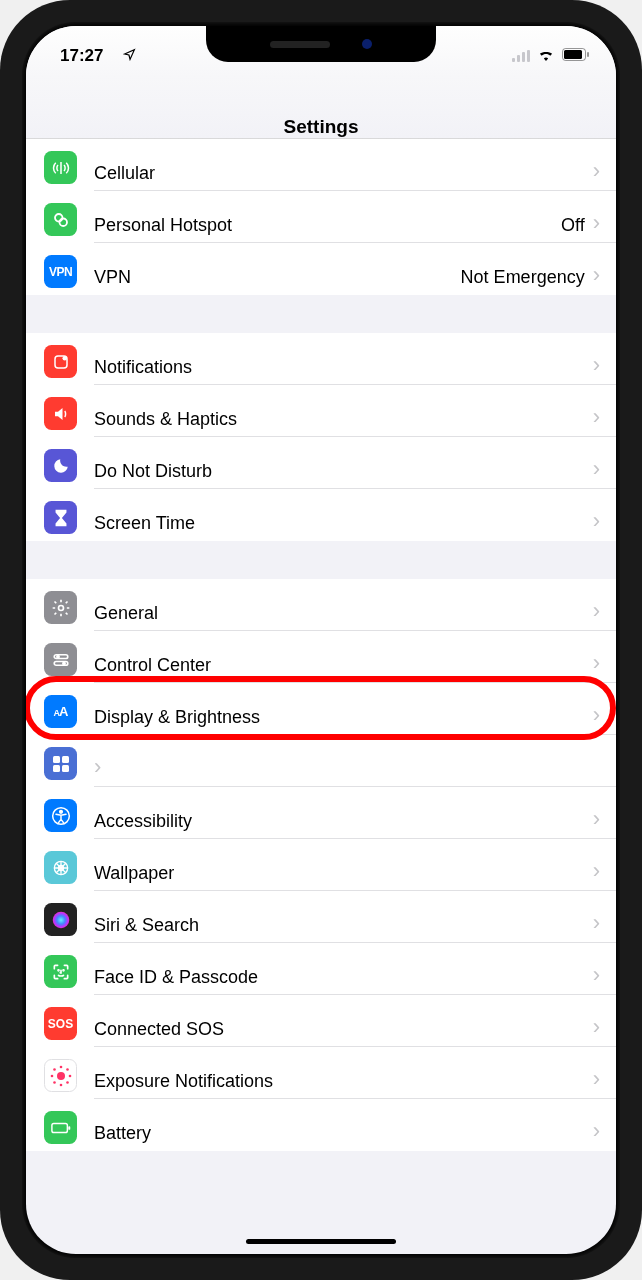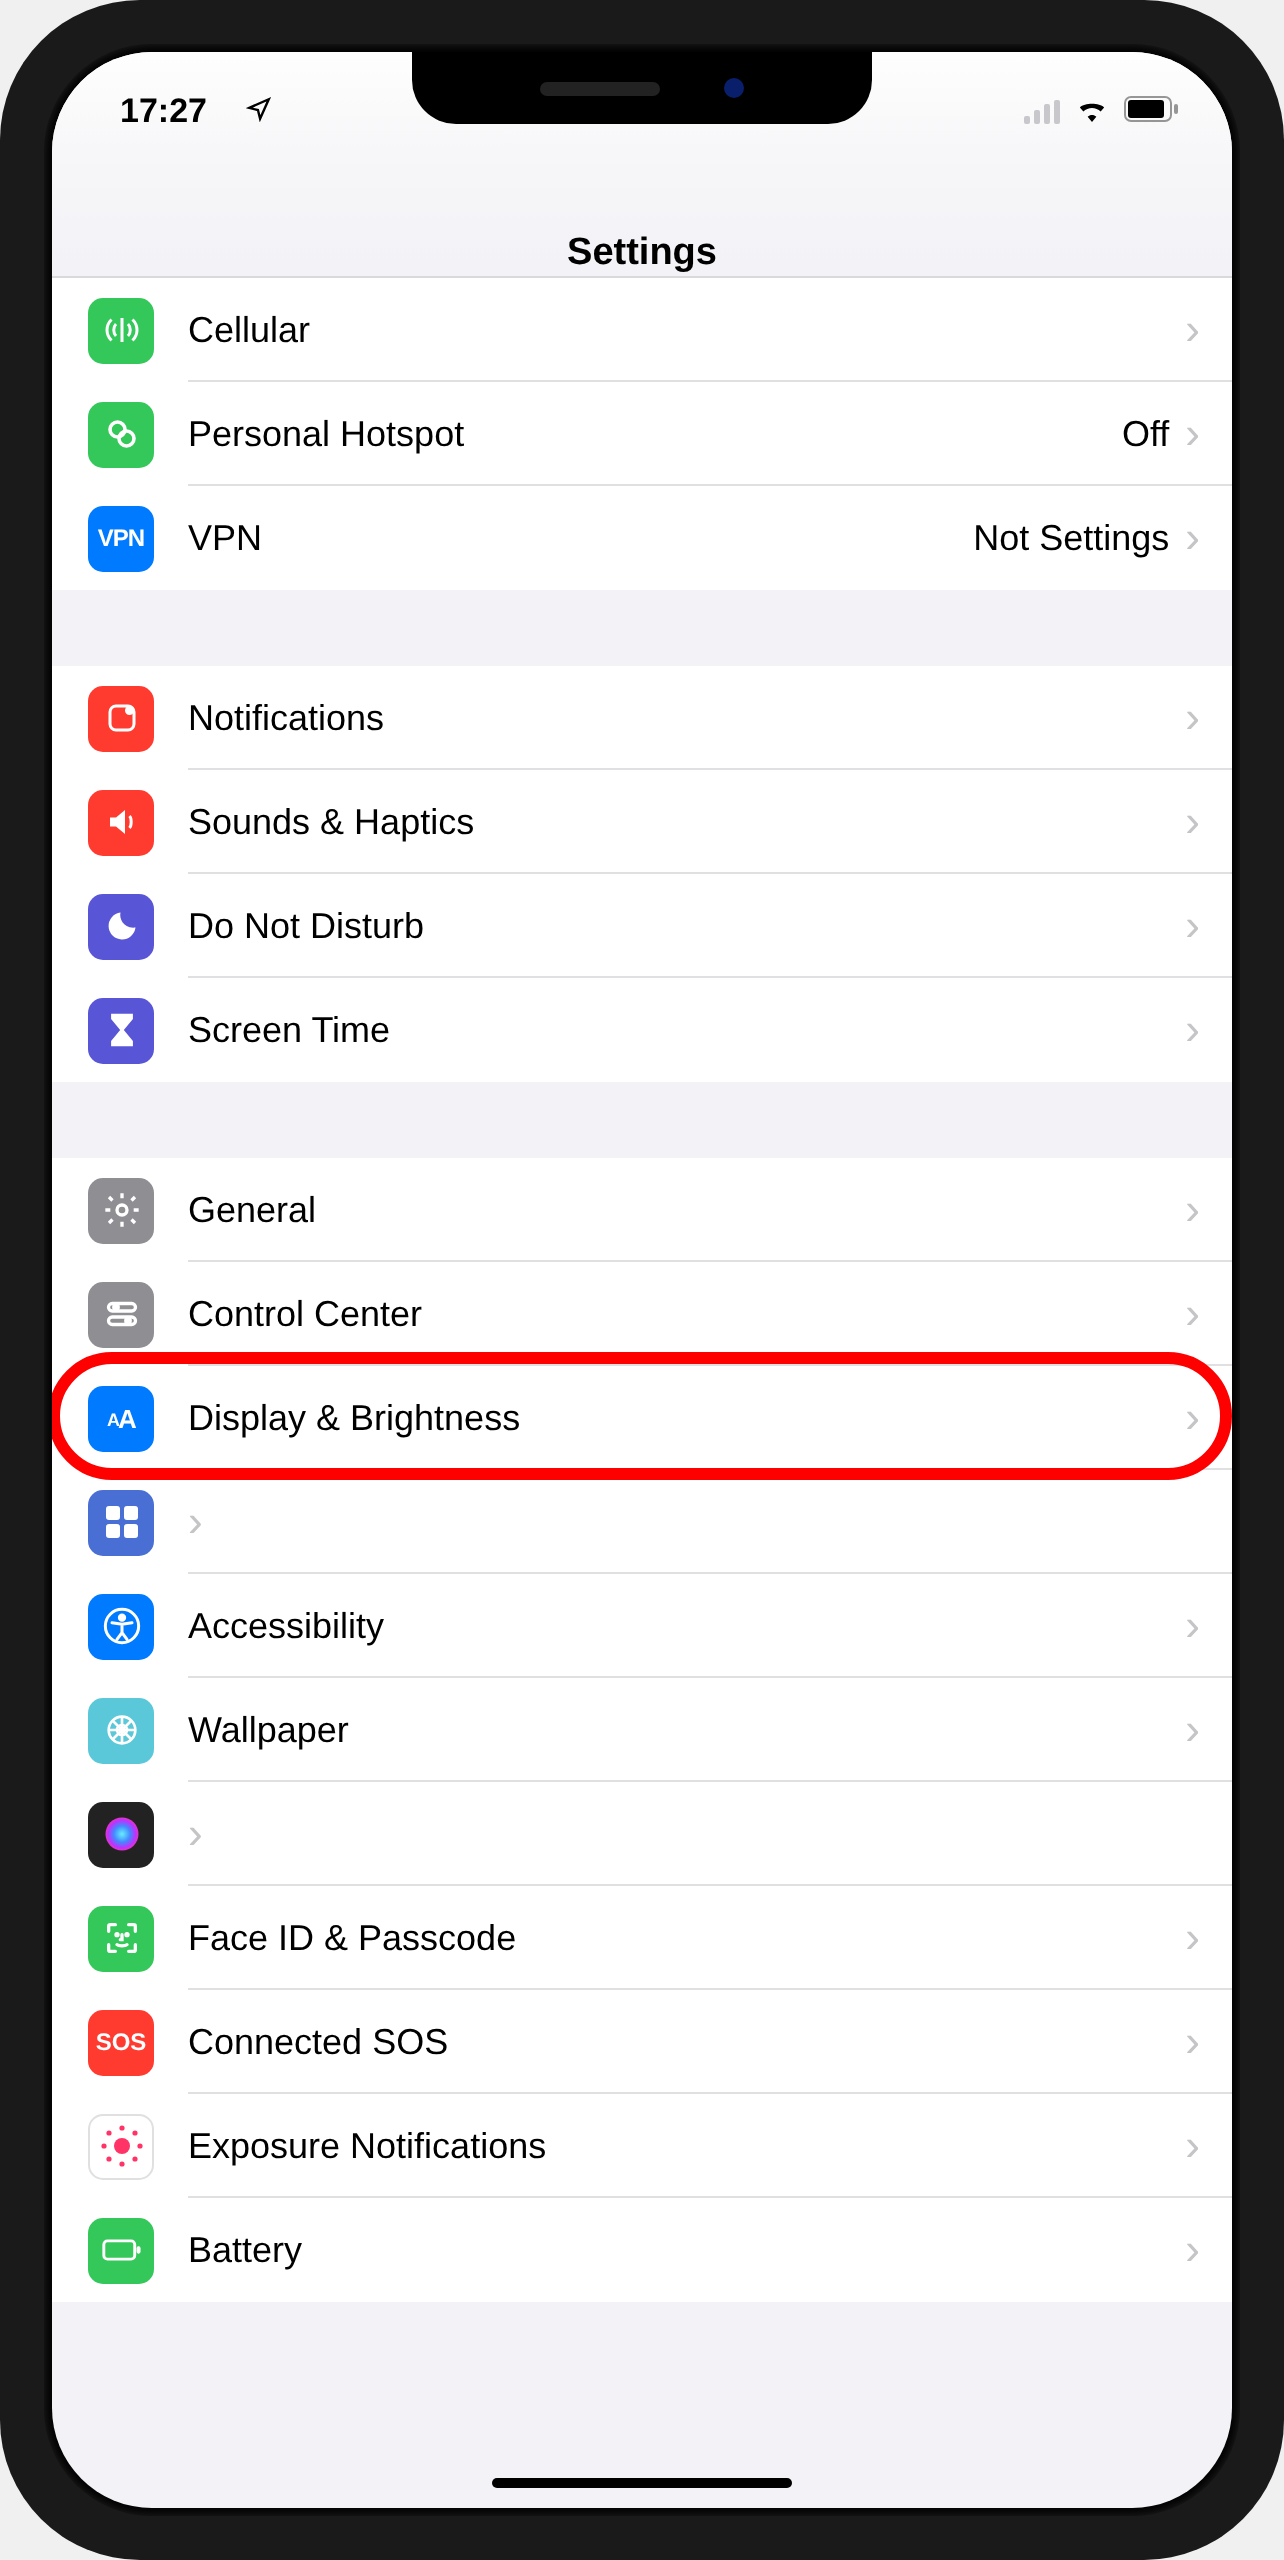--- a/index.html
+++ b/index.html
@@ -79,21 +79,21 @@
     background: linear-gradient(180deg, #f7f7f9, #f2f2f7);
     border-bottom: 0.5px solid rgba(0,0,0,0.12);
   }
   .header-title {
     font-size: 19px;
     font-weight: 700;
   }
   .content { height: calc(100% - 50px - 73px); overflow:hidden; position:relative; }
   .group-gap { height: 38px; background:#f2f2f7; }
   .row {
-    display:flex; align-items:center;
+    display:flex; align-items:flex-end;
     background:#fff;
     min-height: 52px;
     padding: 7px 16px 7px 18px;
     position:relative;
   }
   .row-sep { position:absolute; left:68px; right:0; bottom:0; height:0.7px; background:#e0e0e3;}
   .icon {
     width: 33px; height: 33px; border-radius: 7.5px;
     display:flex; align-items:center; justify-content:center;
     margin-right: 17px;
@@ -199,21 +199,21 @@
               </svg>
           </div>
           <div class="row-label">Personal Hotspot</div>
           <div class="row-detail">Off</div>
           <div class="chevron">›</div>
           <div class="row-sep"></div>
         </div>
         <div class="row">
           <div class="icon ic-vpn">VPN</div>
           <div class="row-label">VPN</div>
-          <div class="row-detail">Not Settings</div>
+          <div class="row-detail">Not Emergency</div>
           <div class="chevron">›</div>
         </div>
 
         <div class="group-gap"></div>
 
         <div class="row">
           <div class="icon ic-notif">
             <svg width="18" height="18" viewBox="0 0 24 24" fill="none" stroke="#fff" stroke-width="2">
                 <rect x="4" y="4" width="16" height="16" rx="4"></rect>
                 <circle cx="17" cy="7" r="3" fill="#fff" stroke="none"></circle>
@@ -329,20 +329,21 @@
                   <radialGradient id="sg" cx="50%" cy="50%" r="55%">
                     <stop offset="0%" stop-color="#6ef"></stop>
                     <stop offset="45%" stop-color="#48f"></stop>
                     <stop offset="75%" stop-color="#b3f"></stop>
                     <stop offset="100%" stop-color="#f3a"></stop>
                   </radialGradient>
                 </defs>
                 <circle cx="12" cy="12" r="9" fill="url(#sg)"></circle>
               </svg>
           </div>
+          <div class="row-label">Siri &amp; Search</div>
           <div class="chevron">›</div>
           <div class="row-sep"></div>
         </div>
         <div class="row">
           <div class="icon ic-faceid">
             <svg width="20" height="20" viewBox="0 0 24 24" fill="none" stroke="#fff" stroke-width="2" stroke-linecap="round">
                 <path d="M4 8V5a1 1 0 011-1h3M20 8V5a1 1 0 00-1-1h-3M4 16v3a1 1 0 001 1h3M20 16v3a1 1 0 01-1 1h-3"></path>
                 <circle cx="9" cy="10" r="0.6" fill="#fff"></circle>
                 <circle cx="15" cy="10" r="0.6" fill="#fff"></circle>
                 <path d="M12 10v3h-1M9 16c1 1 5 1 6 0"></path>

